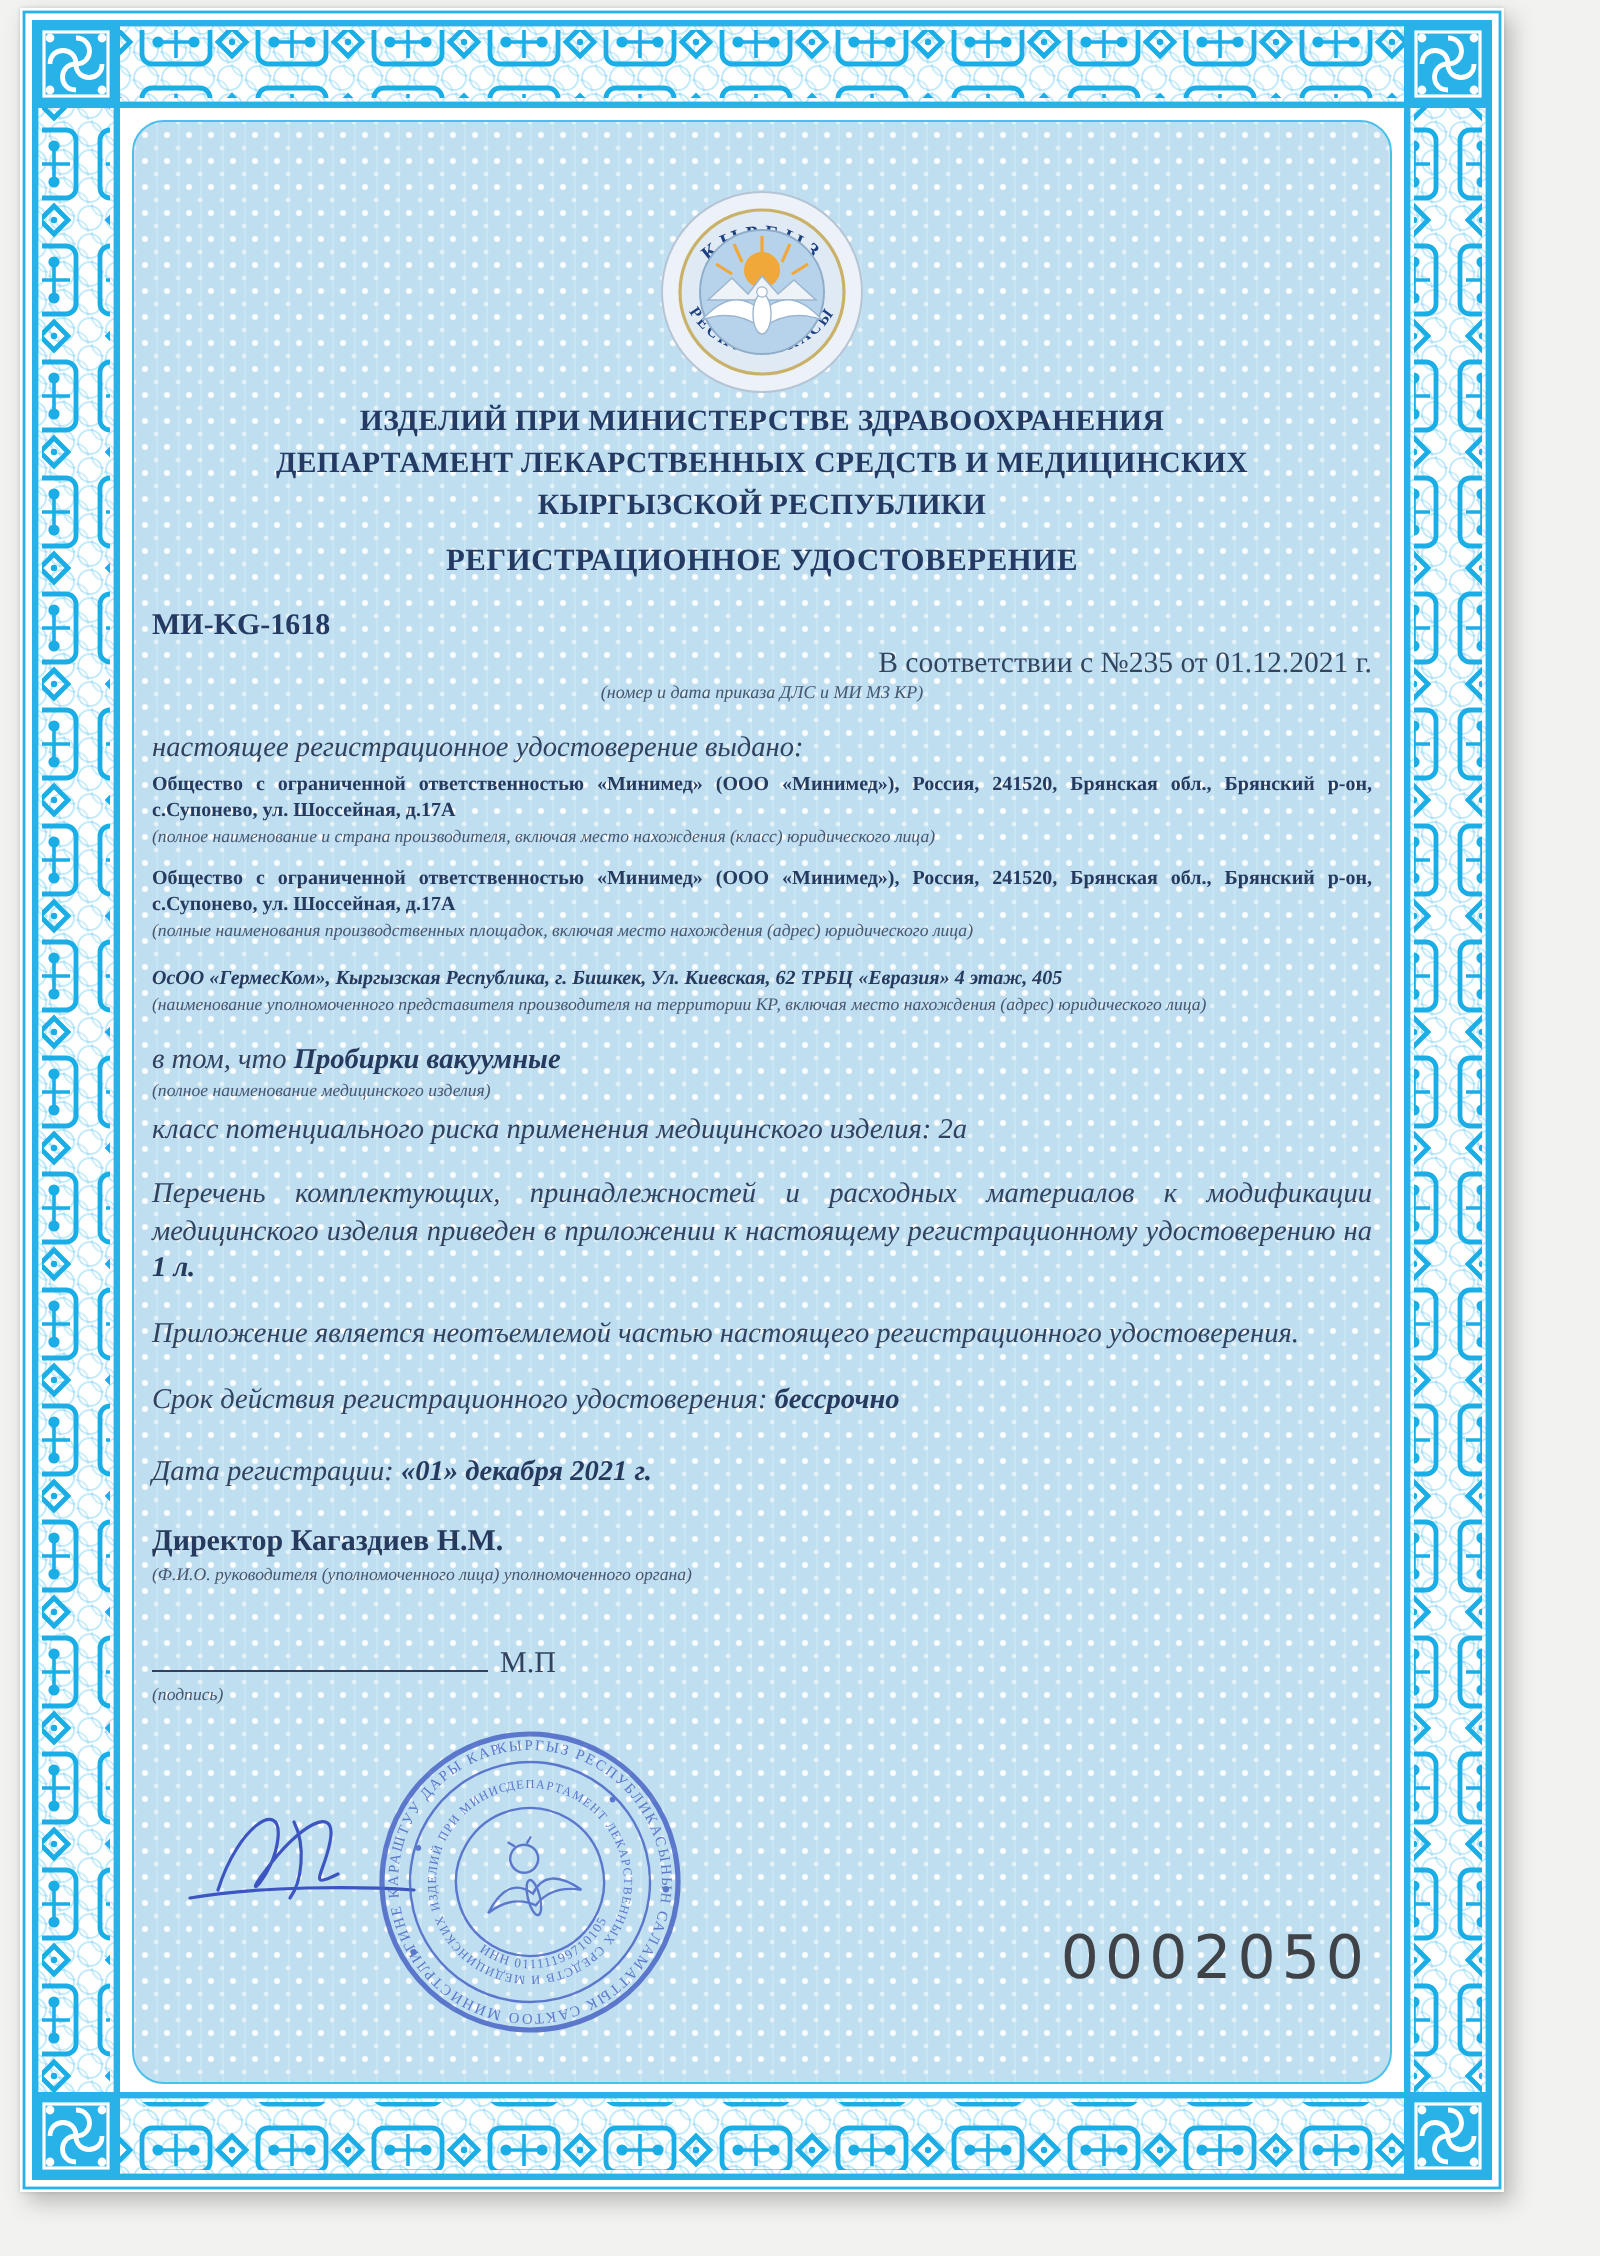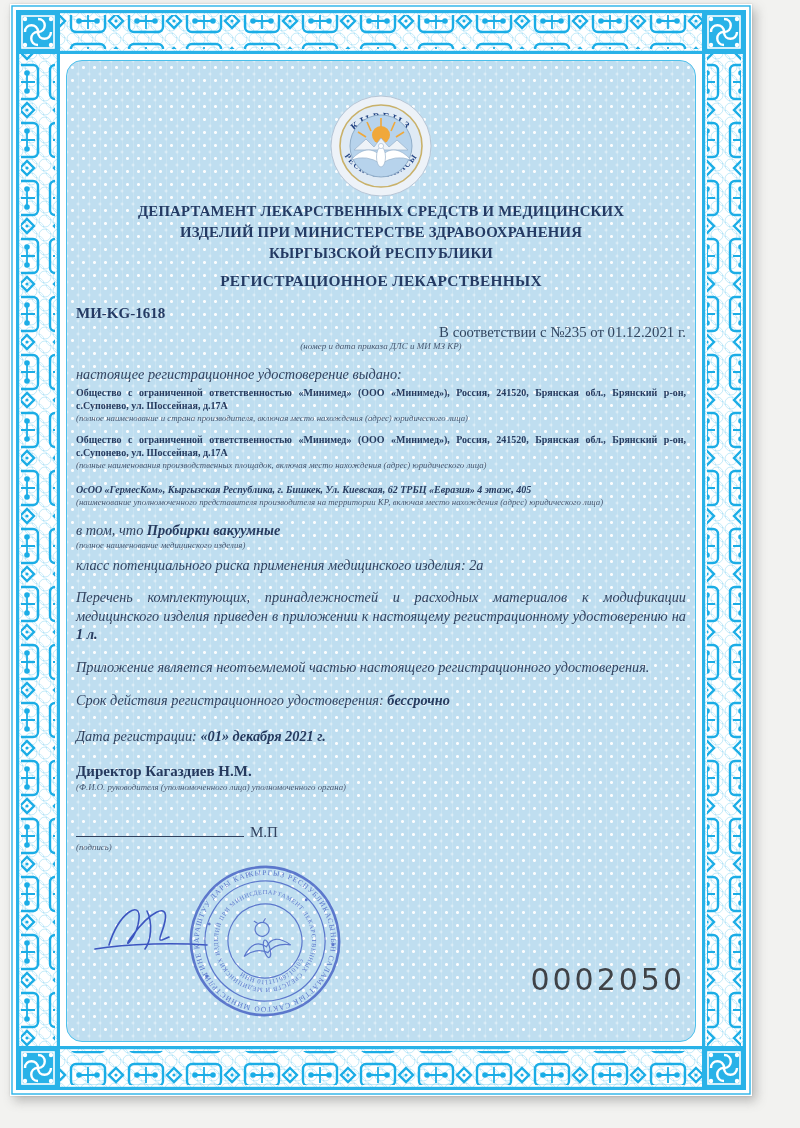--- a/index.html
+++ b/index.html
@@ -156,34 +156,34 @@
           <line x1="75" y1="38" x2="67" y2="43"></line>
       </g>
       <circle cx="52" cy="41" r="9" fill="#f0a83a"></circle>
       <path d="M25,56 L37,45 L45,53 L52,44 L60,53 L68,46 L79,56 Z" fill="#eef3f8" stroke="#9db6cf" stroke-width=".8"></path>
       <path d="M22,66 Q38,48 52,62 Q66,48 82,66 Q66,60 52,70 Q38,60 22,66 Z" fill="#ffffff" stroke="#9db6cf" stroke-width=".7"></path>
       <ellipse cx="52" cy="63" rx="4.5" ry="10" fill="#ffffff" stroke="#9db6cf" stroke-width=".7"></ellipse>
       <circle cx="52" cy="52" r="2.6" fill="#ffffff" stroke="#9db6cf" stroke-width=".6"></circle>
     </svg>
 
     <div class="hdr" style="margin-top:3px;">
+      <div>ИЗДЕЛИЙ ПРИ МИНИСТЕРСТВЕ ЗДРАВООХРАНЕНИЯ</div>
       <div>ДЕПАРТАМЕНТ ЛЕКАРСТВЕННЫХ СРЕДСТВ И МЕДИЦИНСКИХ</div>
-      <div>ИЗДЕЛИЙ ПРИ МИНИСТЕРСТВЕ ЗДРАВООХРАНЕНИЯ</div>
       <div>КЫРГЫЗСКОЙ РЕСПУБЛИКИ</div>
     </div>
 
-    <div class="title">РЕГИСТРАЦИОННОЕ ЛЕКАРСТВЕННЫХ</div>
+    <div class="title">РЕГИСТРАЦИОННОЕ УДОСТОВЕРЕНИЕ</div>
     <div class="mi">МИ-KG-1618</div>
     <div class="acc">В соответствии с №235 от 01.12.2021 г.</div>
     <div class="accnote">(номер и дата приказа ДЛС и МИ МЗ КР)</div>
 
     <div class="p" style="margin-top:14px;">настоящее регистрационное удостоверение выдано:</div>
 
     <div class="bp" style="margin-top:2px;">Общество с ограниченной ответственностью «Минимед» (ООО «Минимед»), Россия, 241520, Брянская обл., Брянский р-он, с.Супонево, ул. Шоссейная, д.17А</div>
-    <div class="note">(полное наименование и страна производителя, включая место нахождения (адрес) юридического лица)</div>
+    <div class="note">(полное наименование и страна производителя, включая место нахождения (класс) юридического лица)</div>
 
     <div class="bp" style="margin-top:10px;">Общество с ограниченной ответственностью «Минимед» (ООО «Минимед»), Россия, 241520, Брянская обл., Брянский р-он, с.Супонево, ул. Шоссейная, д.17А</div>
     <div class="note">(полные наименования производственных площадок, включая место нахождения (адрес) юридического лица)</div>
 
     <div class="bp" style="margin-top:12px;font-style:italic;">ОсОО «ГермесКом», Кыргызская Республика, г. Бишкек, Ул. Киевская, 62 ТРБЦ «Евразия» 4 этаж, 405</div>
     <div class="note">(наименование уполномоченного представителя производителя на территории КР, включая место нахождения (адрес) юридического лица)</div>
 
     <div class="p" style="margin-top:14px;"><span>в том, что </span><span class="b">Пробирки вакуумные</span></div>
     <div class="note">(полное наименование медицинского изделия)</div>
 

